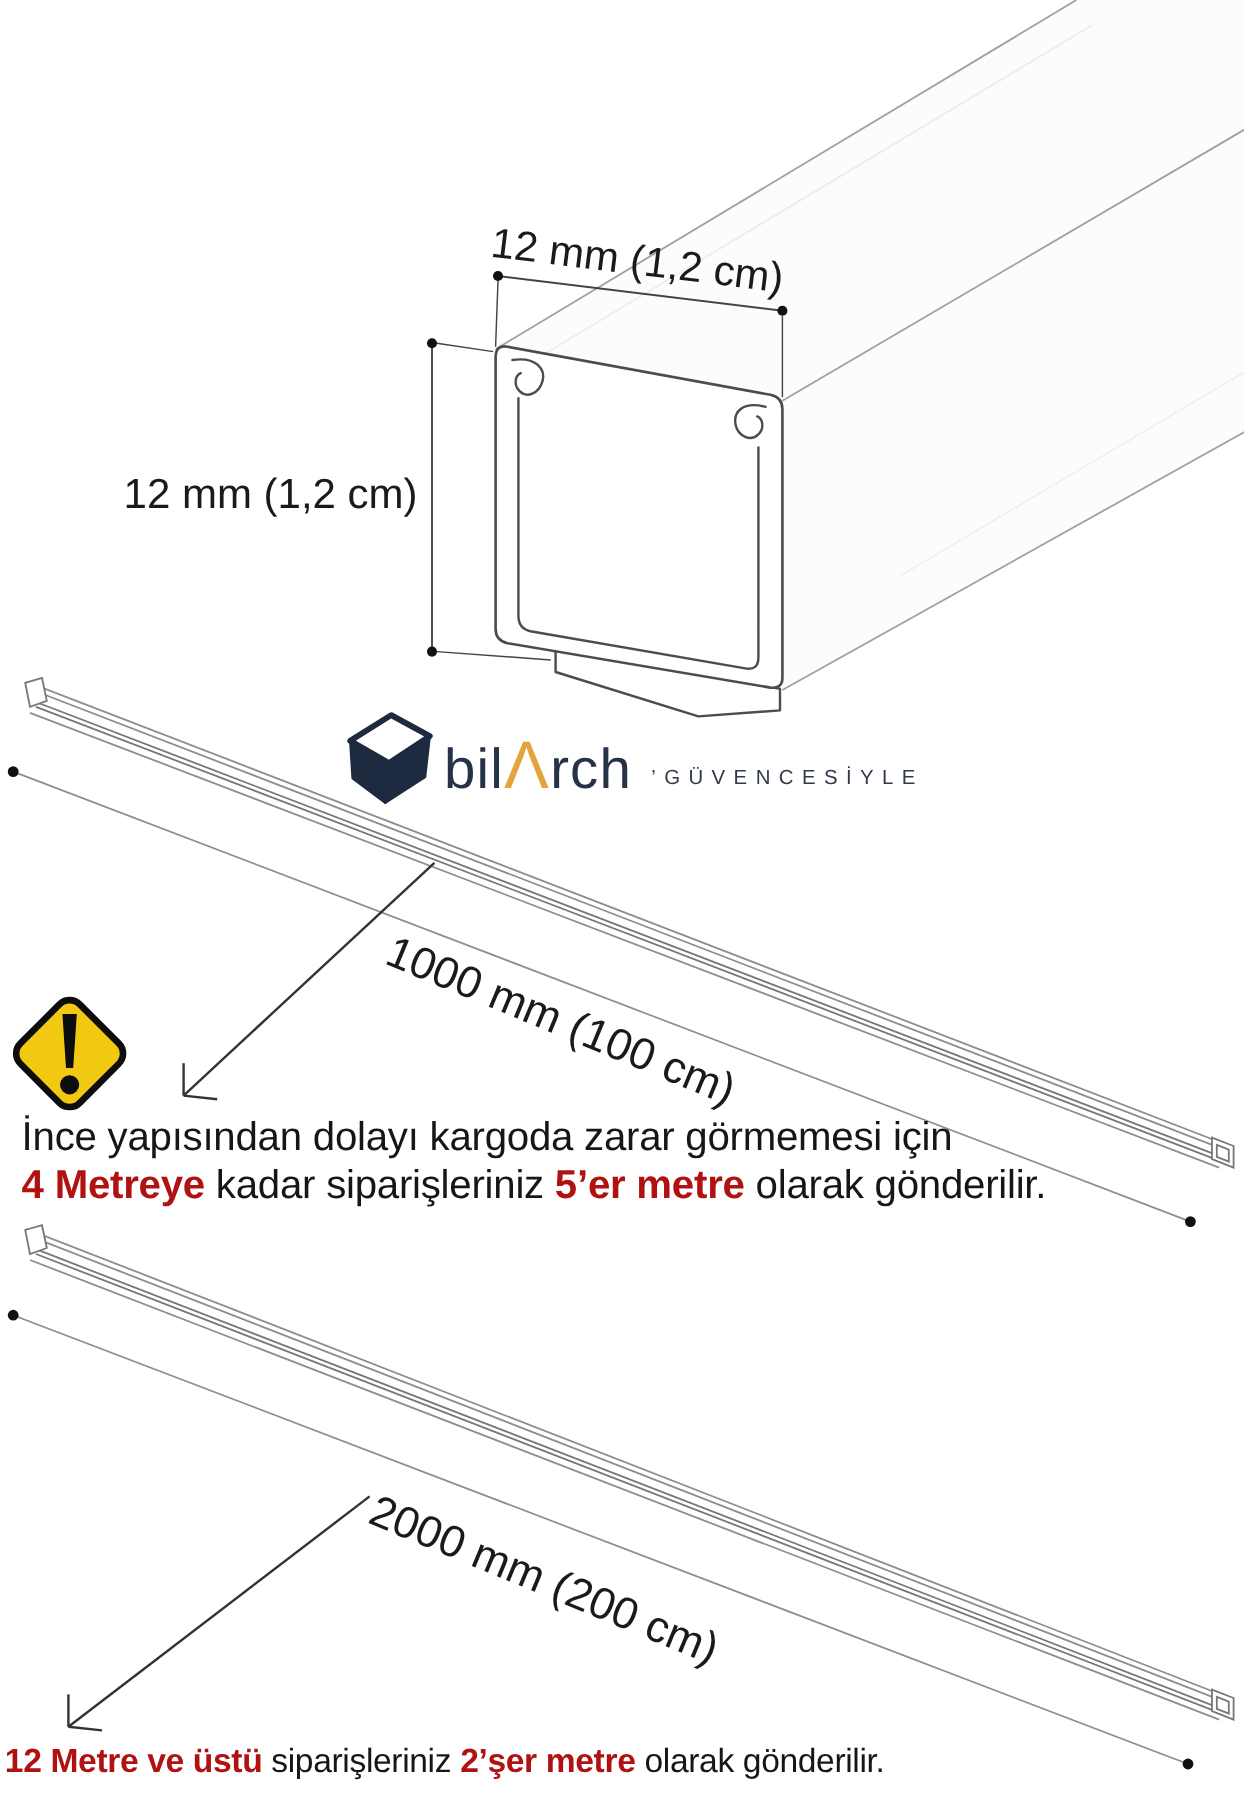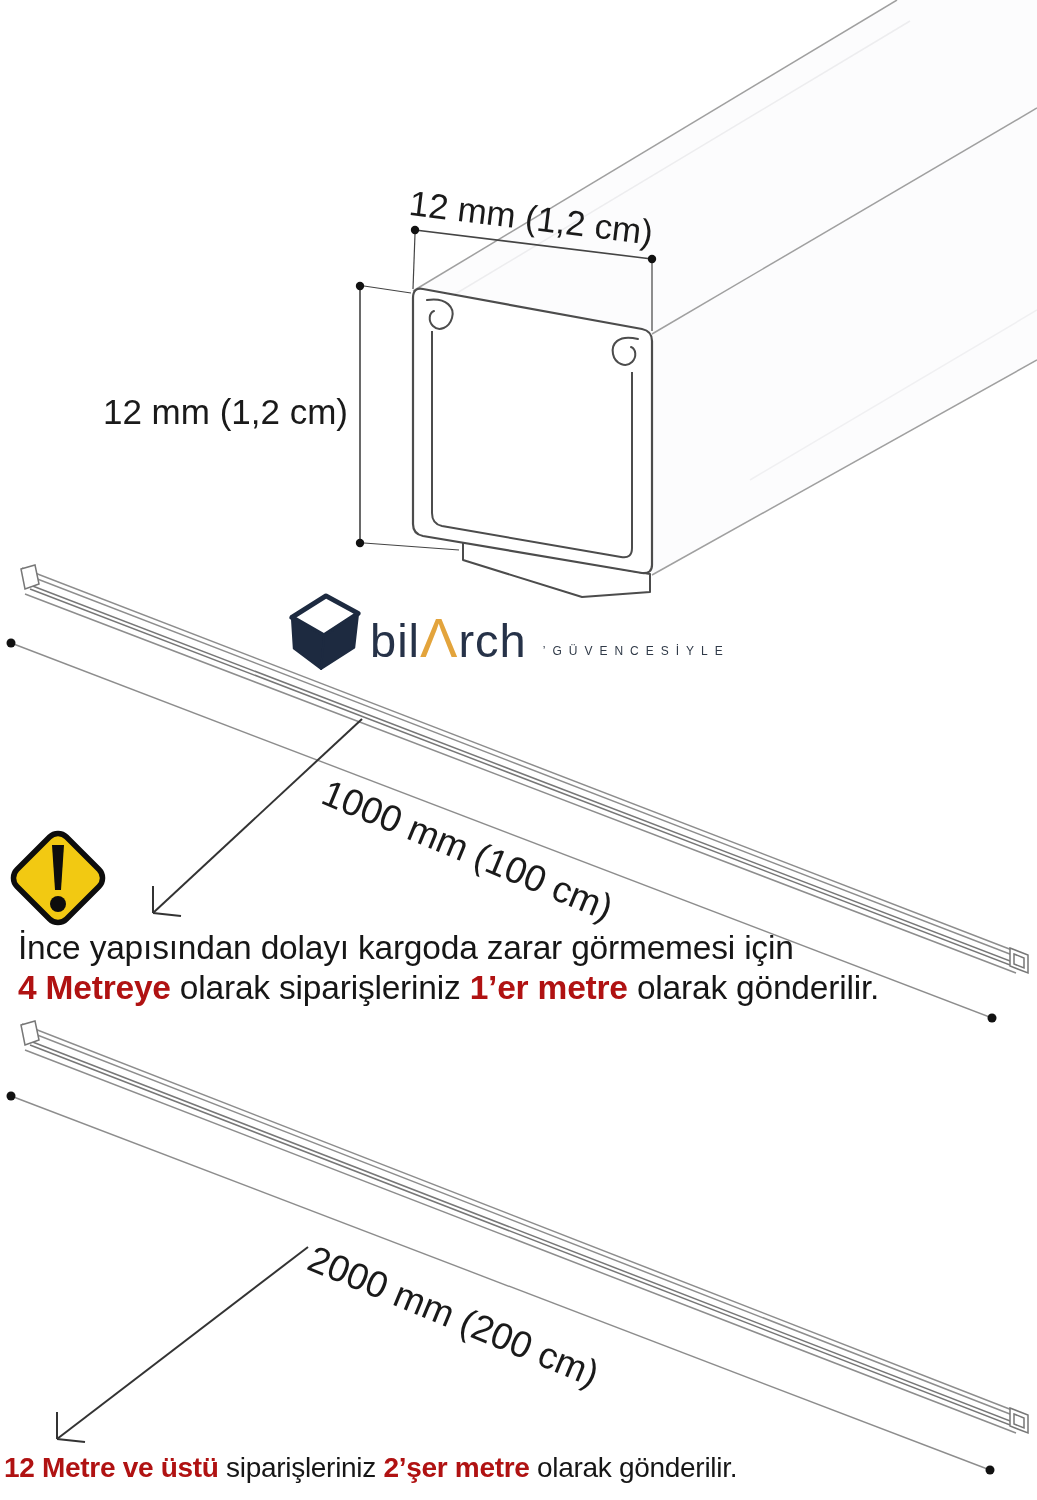--- a/index.html
+++ b/index.html
@@ -9,21 +9,21 @@
   .abs{position:absolute;white-space:nowrap;}
   .dim-label{font-size:35px;color:#1a1a1a;}
   .dim-label-rot{font-size:37px;color:#1a1a1a;transform-origin:left top;}
   .notice{font-size:33.5px;line-height:40px;color:#161616;letter-spacing:-0.2px;}
   .notice-big{font-size:28px;color:#161616;letter-spacing:-0.3px;}
   .red{color:#b01212;font-weight:700;}
   .logo{left:286px;top:592px;display:flex;align-items:flex-end;}
   .logo-word{font-size:47px;line-height:1;color:#263248;letter-spacing:1px;
              display:inline-block;padding-bottom:8px;text-align:center;}
   .logo-a{color:#e3a43c;font-size:56px;line-height:0.8;font-weight:400;}
-  .logo-tagline{font-size:12px;letter-spacing:7px;color:#303a48;display:inline-block;
+  .logo-tagline{font-size:17px;letter-spacing:7px;color:#303a48;display:inline-block;
                 padding-bottom:14px;margin-left:16px;font-weight:400;}
 </style>
 </head>
 <body>
 
 <div class="page">
 
   <svg width="1037" height="1500" viewBox="0 0 1037 1500">
 
     <g>
@@ -124,18 +124,18 @@
       <polygon points="6,25 41,3 74,21 39,44" fill="#ffffff" stroke="#1d2a40" stroke-width="5" stroke-linejoin="round"></polygon>
       <polygon points="6,25 39,44 36,78 8,57" fill="#1d2a40" stroke="#1d2a40" stroke-width="2" stroke-linejoin="round"></polygon>
       <polygon points="39,44 74,21 70,56 36,78" fill="#1d2a40" stroke="#1d2a40" stroke-width="2" stroke-linejoin="round"></polygon>
     </svg>
     <span class="logo-word" style="margin-left:6px;"><span>bil</span><span class="logo-a">Λ</span><span>rch</span></span>
     <span class="logo-tagline">’GÜVENCESİYLE</span>
   </div>
 
   <div class="abs notice" style="left:18px;top:928px;">
     <div>İnce yapısından dolayı kargoda zarar görmemesi için</div>
-    <div><span class="red">4 Metreye</span><span> olarak siparişleriniz </span><span class="red">1’er metre</span><span> olarak gönderilir.</span></div>
+    <div><span class="red">4 Metreye</span><span> kadar siparişleriniz </span><span class="red">5’er metre</span><span> olarak gönderilir.</span></div>
   </div>
 
   <div class="abs notice-big" style="left:4px;top:1452px;"><span class="red">12 Metre ve üstü</span><span> siparişleriniz </span><span class="red">2’şer metre</span><span> olarak gönderilir.</span></div>
 
 </div>
 
 </body></html>

